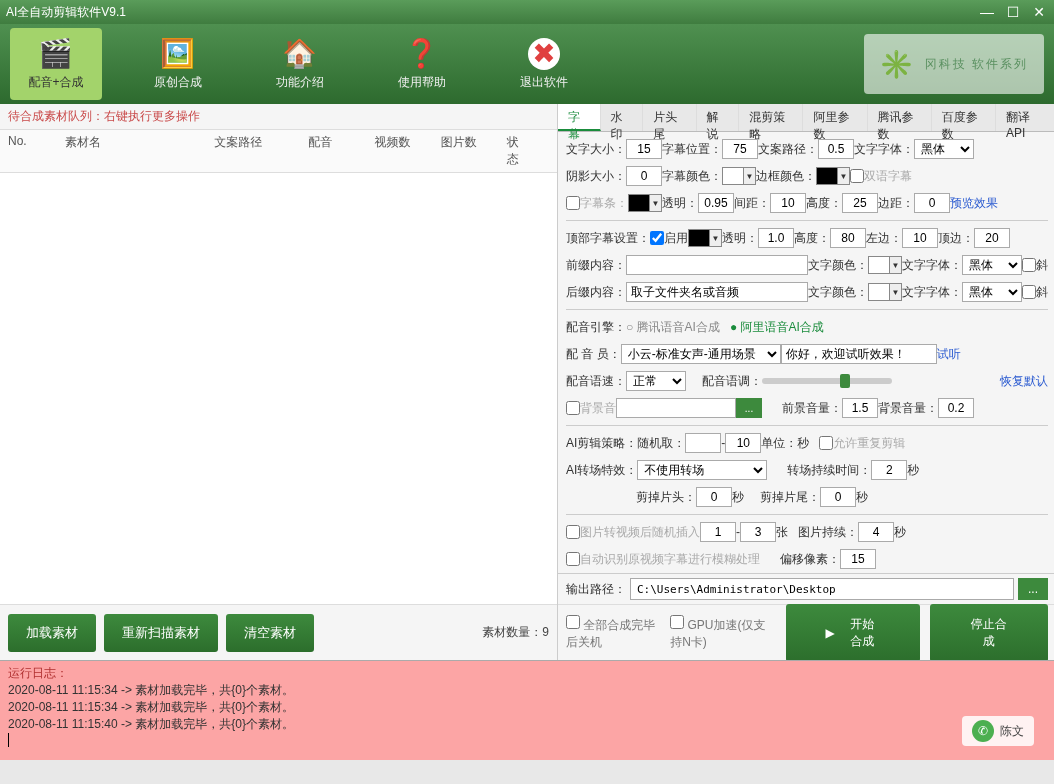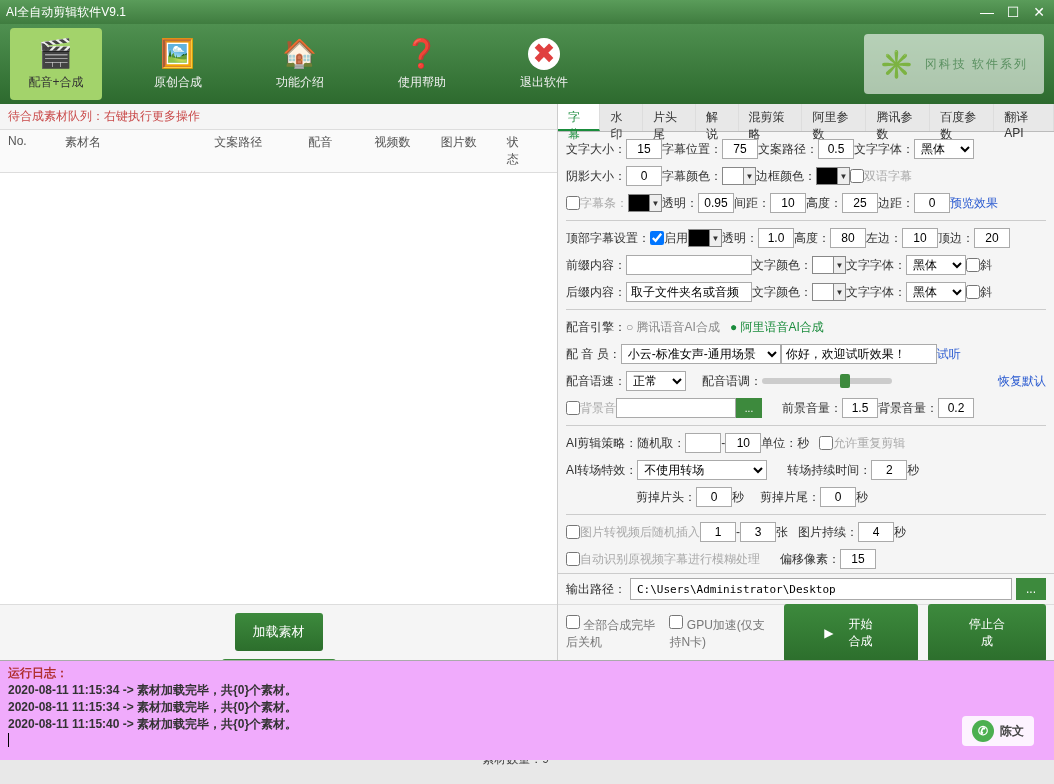--- a/index.html
+++ b/index.html
@@ -13,47 +13,47 @@
 .toolbar .tbtn.active { background: #a3d36b; color: #333; }
 .toolbar .tbtn .icon { font-size: 28px; }
 .toolbar .brand { margin-left: auto; background: rgba(255,255,255,0.6); height: 60px; padding: 4px 16px; display: flex; align-items: center; gap: 8px; border-radius: 4px; color: #5a9060; font-size: 22px; letter-spacing: 2px; }
 .mainarea { display: flex; height: 556px; }
 .leftpane { width: 558px; border-right: 1px solid #ccc; display: flex; flex-direction: column; background: #fff; }
 .rightpane { flex: 1; background: #f5f5f5; display: flex; flex-direction: column; }
 .queue-header { padding: 4px 8px; color: #c94a4a; background: #f5f5f5; border-bottom: 1px solid #ddd; }
 .list-head { display: flex; padding: 4px 8px; color: #555; border-bottom: 1px solid #ddd; background: #fafafa; }
 .list-head span { margin-right: 20px; }
 .list-body { flex: 1; background: #fff; }
-.left-bottom { padding: 8px; display: flex; gap: 8px; align-items: center; border-top: 1px solid #ddd; background: #f5f5f5; height: 56px; flex-direction: column; }
+.left-bottom { padding: 8px; display: flex; gap: 8px; align-items: center; border-top: 1px solid #ddd; background: #f5f5f5; height: 56px; }
 .gbtn { background: linear-gradient(#3d8a3d, #2c6e2c); color: #fff; border: none; padding: 10px 18px; border-radius: 3px; cursor: pointer; font-size: 13px; }
 .gbtn.big { padding: 12px 40px; display: inline-flex; align-items: center; gap: 10px; }
 .count-label { margin-left: auto; color: #444; }
 .tabs { display: flex; background: #e8e8e8; border-bottom: 1px solid #bbb; height: 28px; }
 .tab { padding: 5px 10px; cursor: pointer; color: #333; border-right: 1px solid #ddd; }
 .tab.active { background: #fff; color: #1a8c3c; border-bottom: 2px solid #1a8c3c; }
 .settings { padding: 6px 8px; overflow-y: auto; flex: 1; font-size: 12px; color: #333; }
 .row { display: flex; align-items: center; margin-bottom: 5px; flex-wrap: nowrap; min-height: 22px; }
 .sep { border-top: 1px solid #ccc; margin: 6px 0; }
 .lbl { color: #333; white-space: nowrap; }
 .inp { width: 36px; height: 20px; border: 1px solid #aaa; text-align: center; padding: 1px; }
-.inpw { width: 126px; height: 20px; border: 1px solid #aaa; padding: 1px 4px; }
+.inpw { width: 182px; height: 20px; border: 1px solid #aaa; padding: 1px 4px; }
 .sel { height: 20px; border: 1px solid #aaa; background: #fff; padding: 0 2px; }
 .colorbox { width: 34px; height: 18px; border: 1px solid #888; display: inline-flex; }
 .colorbox .sw { flex: 1; }
 .colorbox .dd { width: 12px; background: #eee; border-left: 1px solid #888; display: flex; align-items: center; justify-content: center; font-size: 8px; }
 .cb { width: 14px; height: 14px; }
 .link { color: #2a5ad0; cursor: pointer; }
 .radio-on { color: #1a8c3c; }
 .radio-off { color: #888; }
 .path-row { display: flex; align-items: center; gap: 4px; padding: 4px 8px; border-top: 1px solid #ccc; background: #f5f5f5; }
 .path-inp { flex: 1; border: 1px solid #aaa; height: 22px; padding: 2px 6px; font-family: monospace; font-size: 11px; }
 .browse { width: 30px; height: 22px; background: #3d8a3d; color: #fff; border: none; cursor: pointer; }
 .right-bottom { padding: 8px; display: flex; gap: 10px; align-items: center; border-top: 1px solid #ddd; background: #f5f5f5; height: 56px; }
 .right-bottom .cbs { display: flex; flex-direction: row; gap: 4px; color: #777; }
-.logpane { height: 100px; background: #f0abfc; border-top: 1px solid #aaa; padding: 4px 8px; font-family: monospace; font-size: 11px; color: #333; overflow: hidden; position: relative; font-weight: bold; }
+.logpane { height: 100px; background: #fca5a5; border-top: 1px solid #aaa; padding: 4px 8px; font-family: monospace; font-size: 11px; color: #333; overflow: hidden; position: relative; }
 .log-title { color: #b03030; }
 .wechat-badge { position: absolute; right: 20px; bottom: 14px; display: flex; align-items: center; gap: 6px; color: #444; font-size: 14px; background: rgba(255,255,255,0.85); padding: 4px 10px; border-radius: 4px; }
 .wechat-badge .wicon { width: 22px; height: 22px; border-radius: 50%; background: #4caf50; display: flex; align-items: center; justify-content: center; color: #fff; }
 .slider { width: 130px; height: 6px; background: #ccc; position: relative; border-radius: 3px; }
 .slider .thumb { position: absolute; left: 60%; top: -4px; width: 10px; height: 14px; background: #3d8a3d; border-radius: 2px; }
 .miniplay { width: 26px; height: 20px; background: #3d8a3d; color: #fff; border: none; font-size: 10px; cursor: pointer; }
 </style>
 </head>
 <body>
 

